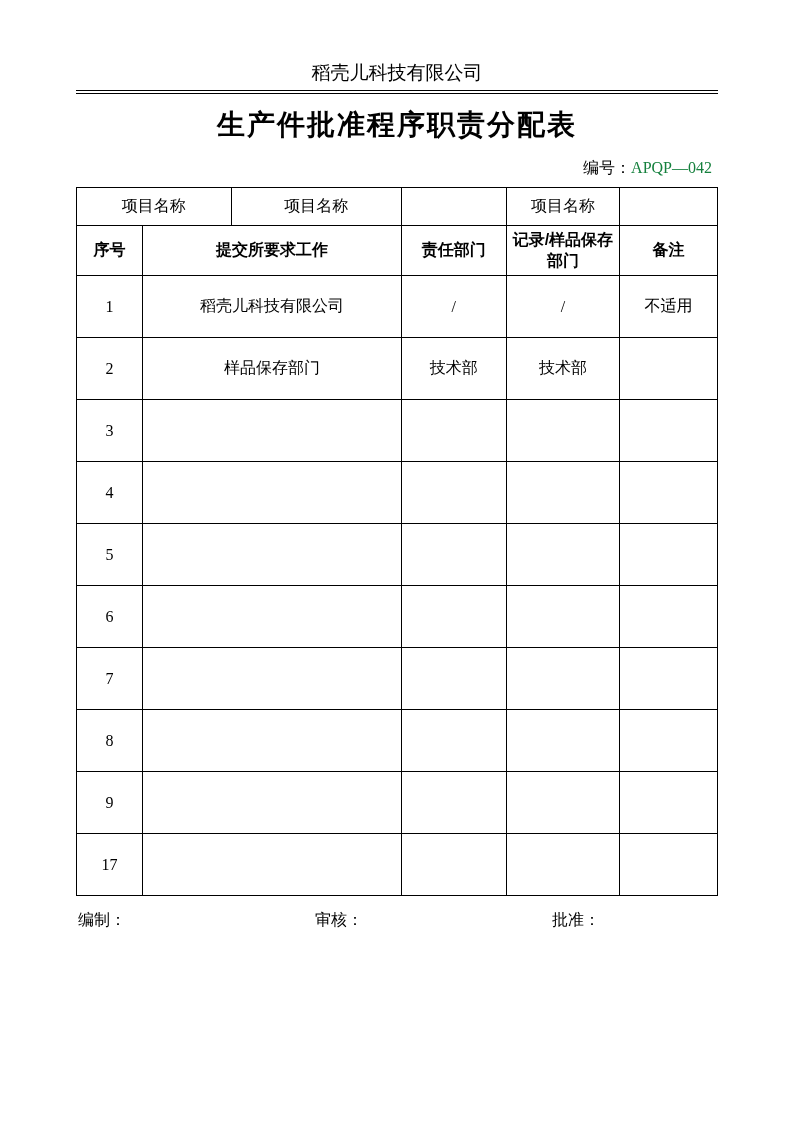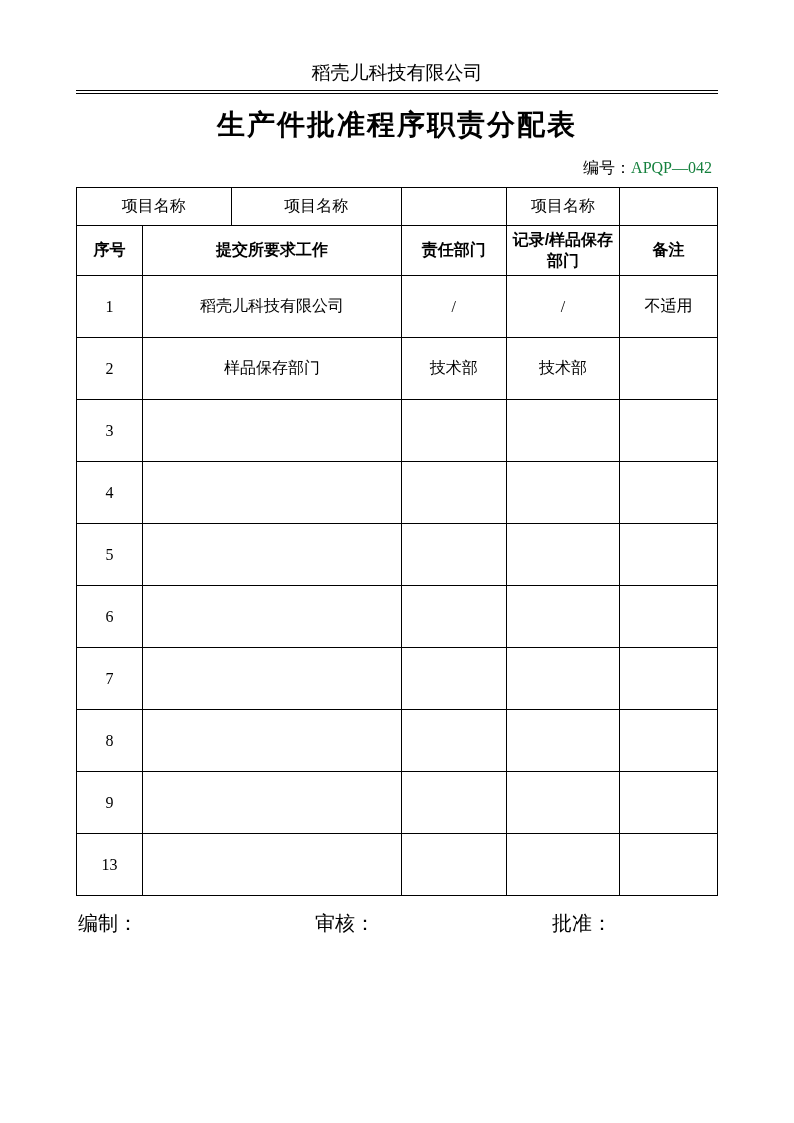--- a/index.html
+++ b/index.html
@@ -52,21 +52,21 @@
       font-size: 16px;
       padding: 2px 4px;
     }
     table.form th { font-weight: bold; }
     .meta-row td { height: 38px; }
     .header-row th { height: 50px; font-family: "SimHei","黑体",sans-serif; }
     .data-row td { height: 62px; }
     .footer {
       display: flex;
       justify-content: space-between;
-      font-size: 20px;
+      font-size: 16px;
       margin-top: 14px;
       padding: 0 6px 0 2px;
     }
     .footer span { min-width: 160px; }
     .col-seq   { width: 58px; }
     .col-dept  { width: 92px; }
     .col-rec   { width: 100px; }
     .col-rem   { width: 86px; }
   </style>
 </head>
@@ -163,21 +163,21 @@
           <td></td>
         </tr>
         <tr class="data-row">
           <td>9</td>
           <td colspan="2"></td>
           <td></td>
           <td></td>
           <td></td>
         </tr>
         <tr class="data-row">
-          <td>13</td>
+          <td>17</td>
           <td colspan="2"></td>
           <td></td>
           <td></td>
           <td></td>
         </tr>
       </tbody>
   </table>
 
   <div class="footer">
     <span>编制：</span>

